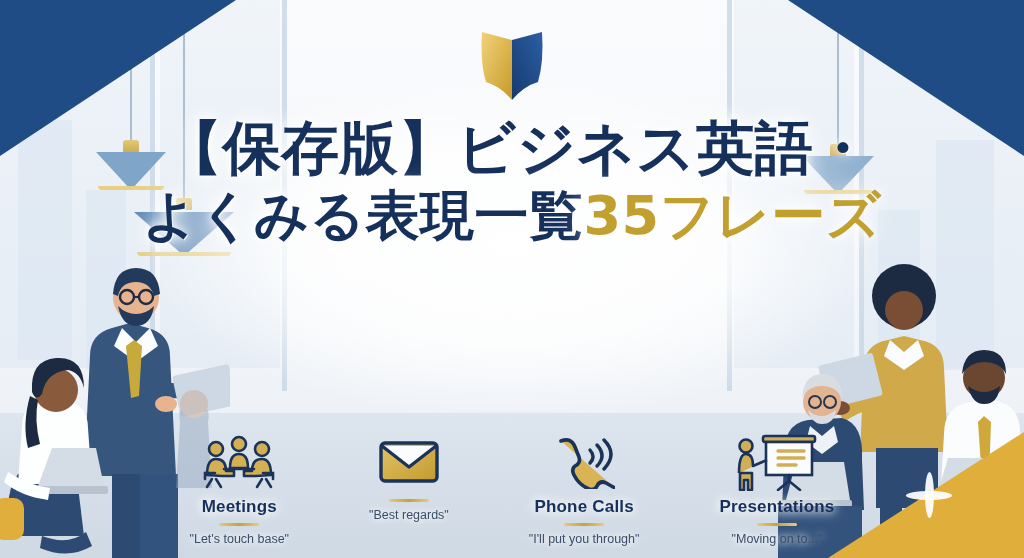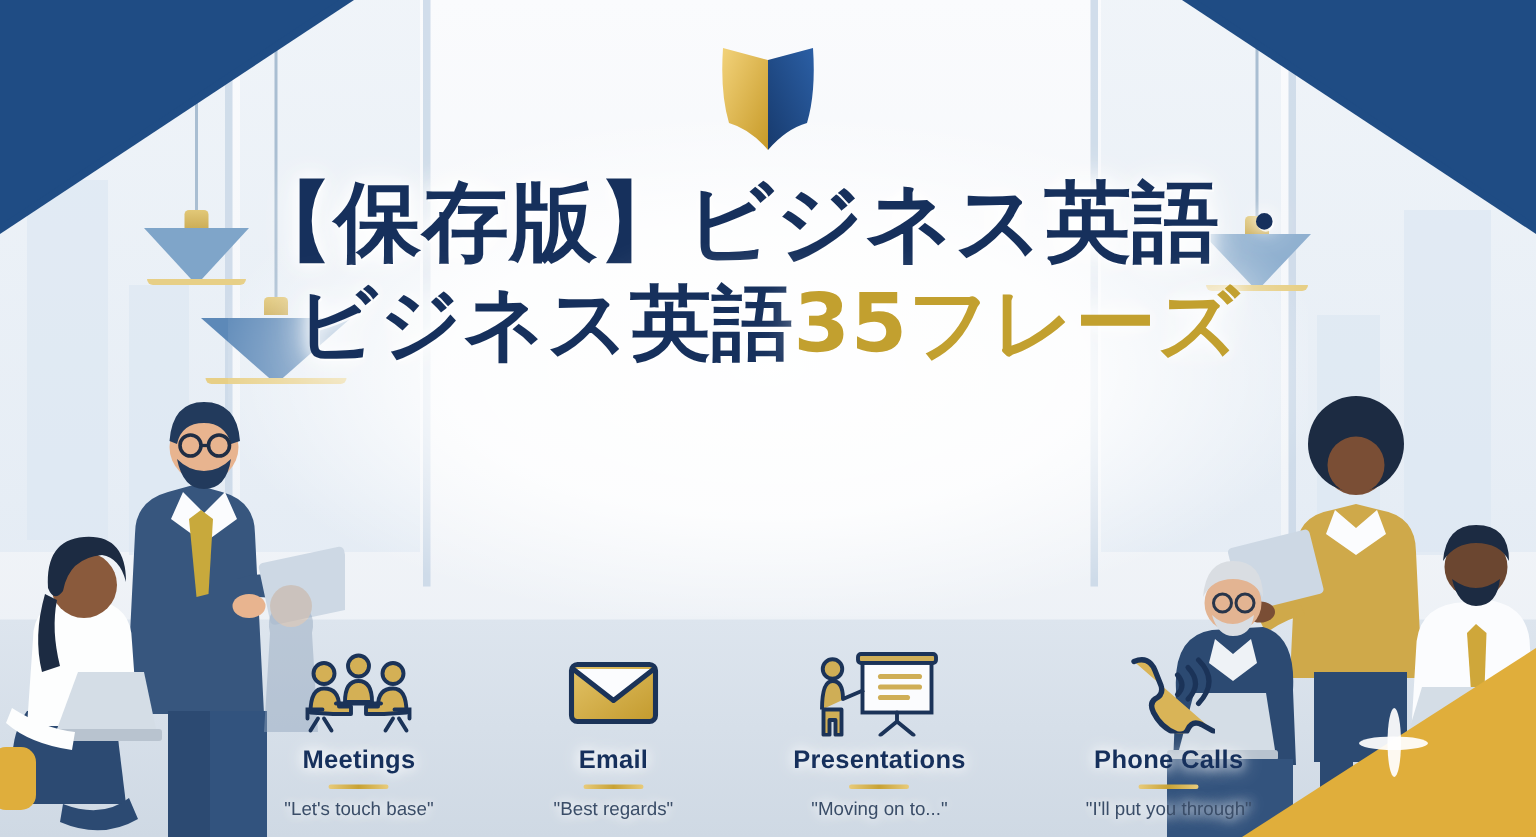--- a/index.html
+++ b/index.html
@@ -214,21 +214,21 @@
           <stop offset="100%" stop-color="#173a6d"></stop>
       </linearGradient>
     </defs>
     <path d="M44 12 L14 4 q-2 30 4 50 q14 4 26 18 z" fill="url(#gb)"></path>
     <path d="M44 12 L74 4 q2 30 -4 50 q-14 4 -26 18 z" fill="url(#bb)"></path>
   </svg>
 
   <div class="headline">
     <div class="hl-line hl1">【保存版】ビジネス英語・</div>
     <div class="hl-line hl3">
-      <span>ビジネス英語</span><span class="gold-text">35フレーズ</span>
+      <span>よくみる表現一覧</span><span class="gold-text">35フレーズ</span>
     </div>
   </div>
 
   <div class="icons">
 
     <div class="icon-cell">
       <div class="icon-art">
         <svg width="74" height="54" viewBox="0 0 74 54">
           <g fill="#d4b055" stroke="#1b3358" stroke-width="2.6" stroke-linejoin="round">
             <circle cx="37" cy="9" r="7"></circle>
@@ -256,23 +256,38 @@
           <defs>
               <linearGradient id="eg" x1="0" y1="0" x2="1" y2="1">
             <stop offset="0%" stop-color="#e3c368"></stop>
                 <stop offset="100%" stop-color="#c39a2d"></stop>
               </linearGradient>
             </defs>
           <rect x="3" y="5" width="56" height="38" rx="4" fill="url(#eg)" stroke="#1b3358" stroke-width="3.4"></rect>
           <path d="M4 8 L31 29 L58 8" fill="#fbfcfe" stroke="#1b3358" stroke-width="3.4" stroke-linejoin="round"></path>
         </svg>
       </div>
-      <div class="icon-label">Email</div>
       <div class="icon-rule"></div>
       <div class="icon-quote">"Best regards"</div>
+    </div>
+
+    <div class="icon-cell">
+      <div class="icon-art">
+        <svg width="62" height="54" viewBox="0 0 62 54">
+          <path d="M12 6 q10 -4 14 6 l4 10 q2 6 -4 9 q-4 3 -1 9 q5 10 15 14 q6 2 8 -3 q3 -6 9 -3 l9 5" transform="translate(-4,0)" fill="#d9b457" stroke="#1b3358" stroke-width="3.6" stroke-linejoin="round" stroke-linecap="round"></path>
+          <g fill="none" stroke="#1b3358" stroke-width="3.4" stroke-linecap="round">
+            <path d="M37 28 q6 -6 0 -13"></path>
+            <path d="M44 31 q10 -10 0 -21"></path>
+            <path d="M51 34 q14 -15 0 -29"></path>
+          </g>
+        </svg>
+      </div>
+      <div class="icon-label">Phone Calls</div>
+      <div class="icon-rule"></div>
+      <div class="icon-quote">"I'll put you through"</div>
     </div>
 
     <div class="icon-cell">
       <div class="icon-art">
         <svg width="84" height="58" viewBox="0 0 84 58">
           <rect x="28" y="3" width="52" height="6" rx="2" fill="#cfae56" stroke="#1b3358" stroke-width="2.6"></rect>
           <rect x="31" y="9" width="46" height="33" fill="#fbfcfe" stroke="#1b3358" stroke-width="2.6"></rect>
           <g stroke="#cfae56" stroke-width="3.4" stroke-linecap="round">
             <path d="M43 18 h26"></path>
               <path d="M43 25 h26"></path>
@@ -282,30 +297,14 @@
           <circle cx="11" cy="13" r="6.5" fill="#cfae56" stroke="#1b3358" stroke-width="2.6"></circle>
           <path d="M4 40 q0 -19 7 -19 q7 0 7 12 l14 -6" fill="#cfae56" stroke="#1b3358" stroke-width="2.6" stroke-linejoin="round"></path>
           <path d="M5 40 h12 v17 h-4 v-10 h-4 v10 h-4 z" fill="#cfae56" stroke="#1b3358" stroke-width="2.6" stroke-linejoin="round"></path>
         </svg>
       </div>
       <div class="icon-label">Presentations</div>
       <div class="icon-rule"></div>
       <div class="icon-quote">"Moving on to..."</div>
     </div>
 
-    <div class="icon-cell">
-      <div class="icon-art">
-        <svg width="62" height="54" viewBox="0 0 62 54">
-          <path d="M12 6 q10 -4 14 6 l4 10 q2 6 -4 9 q-4 3 -1 9 q5 10 15 14 q6 2 8 -3 q3 -6 9 -3 l9 5" transform="translate(-4,0)" fill="#d9b457" stroke="#1b3358" stroke-width="3.6" stroke-linejoin="round" stroke-linecap="round"></path>
-          <g fill="none" stroke="#1b3358" stroke-width="3.4" stroke-linecap="round">
-            <path d="M37 28 q6 -6 0 -13"></path>
-            <path d="M44 31 q10 -10 0 -21"></path>
-            <path d="M51 34 q14 -15 0 -29"></path>
-          </g>
-        </svg>
-      </div>
-      <div class="icon-label">Phone Calls</div>
-      <div class="icon-rule"></div>
-      <div class="icon-quote">"I'll put you through"</div>
-    </div>
-
   </div>
 </div>
 
 </body></html>

